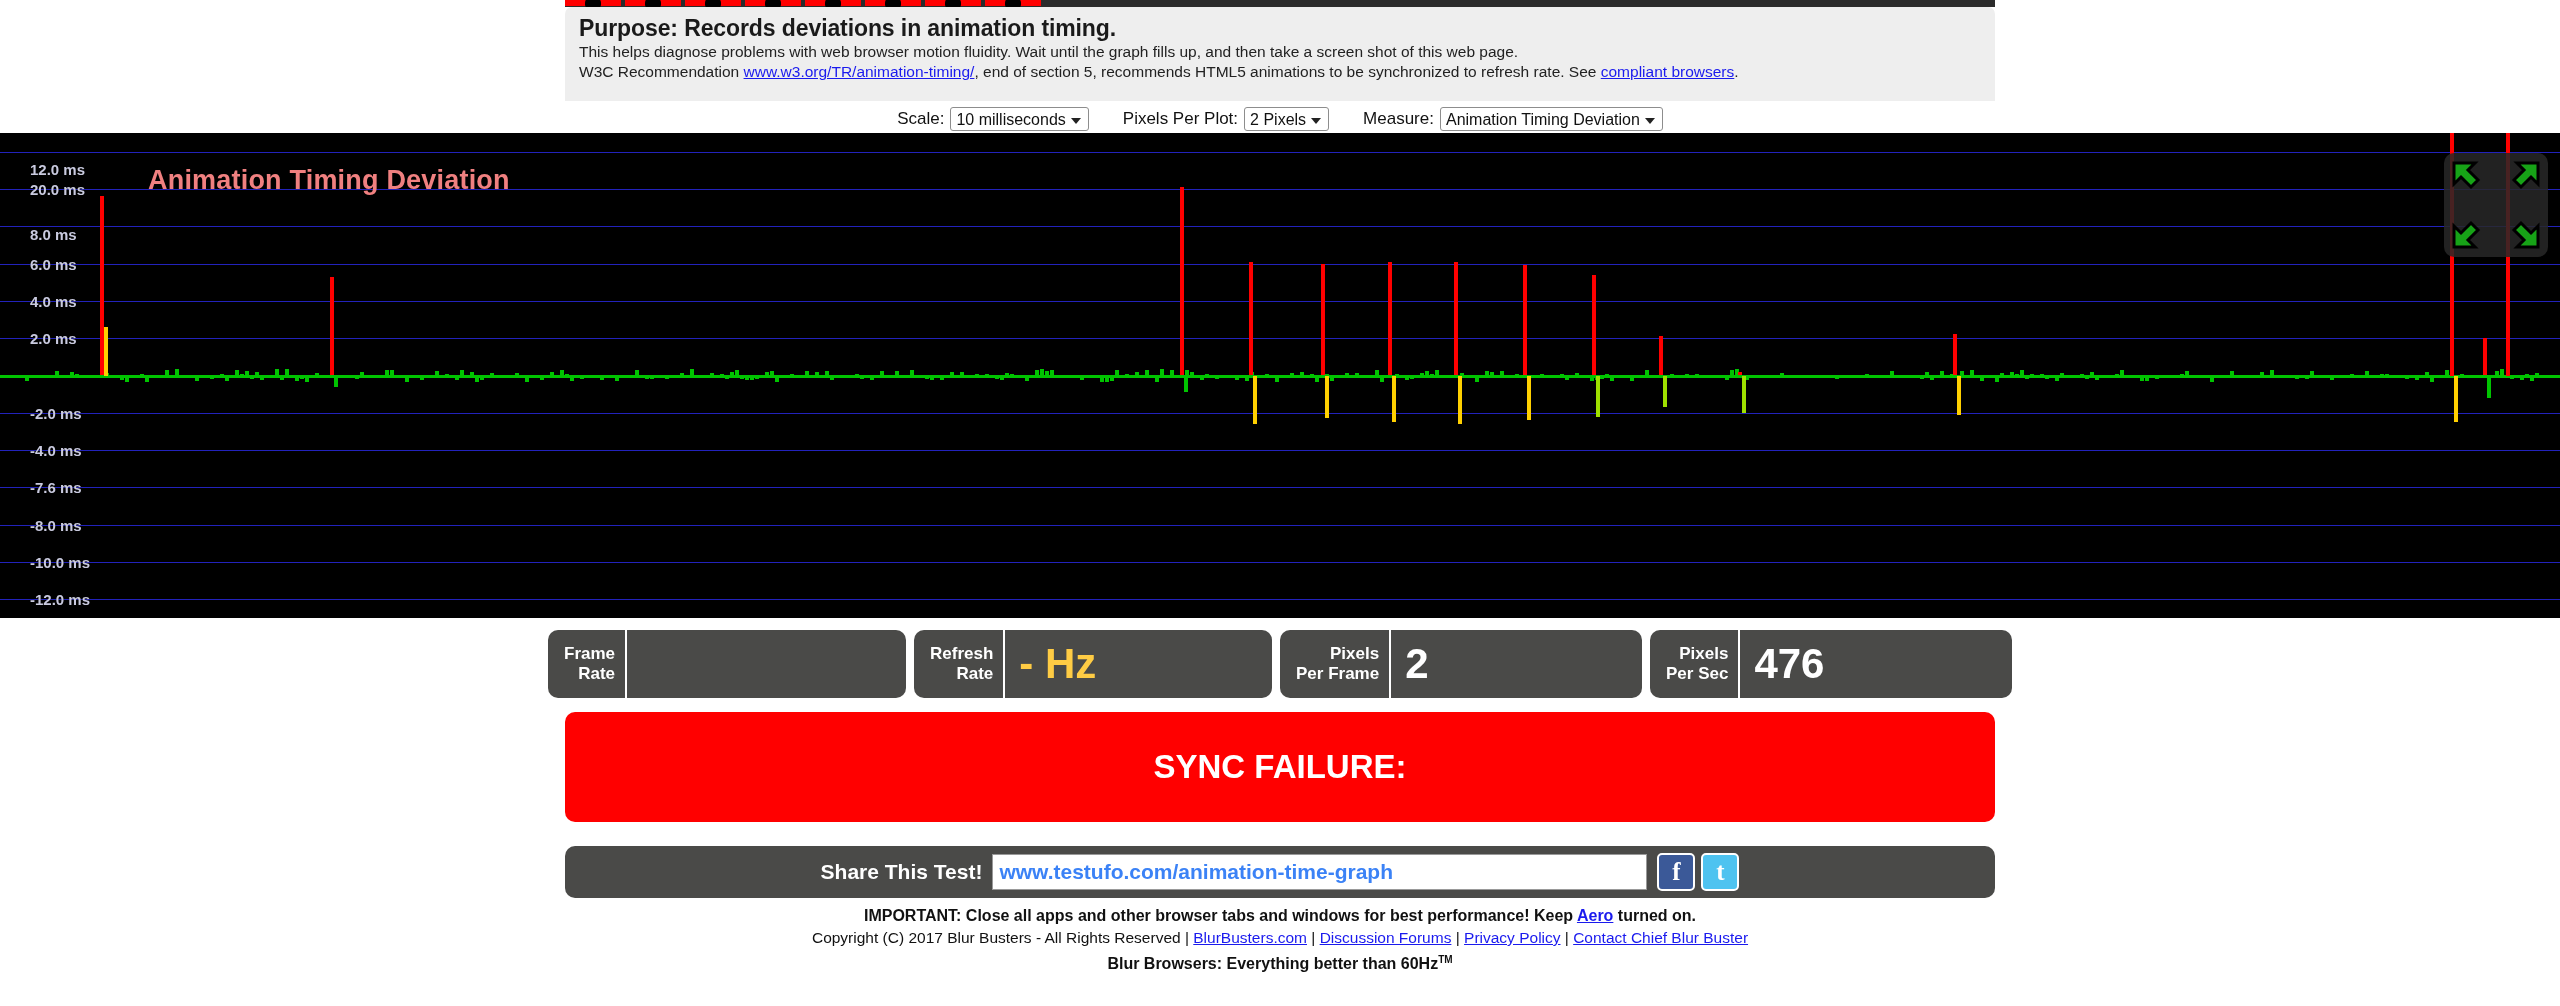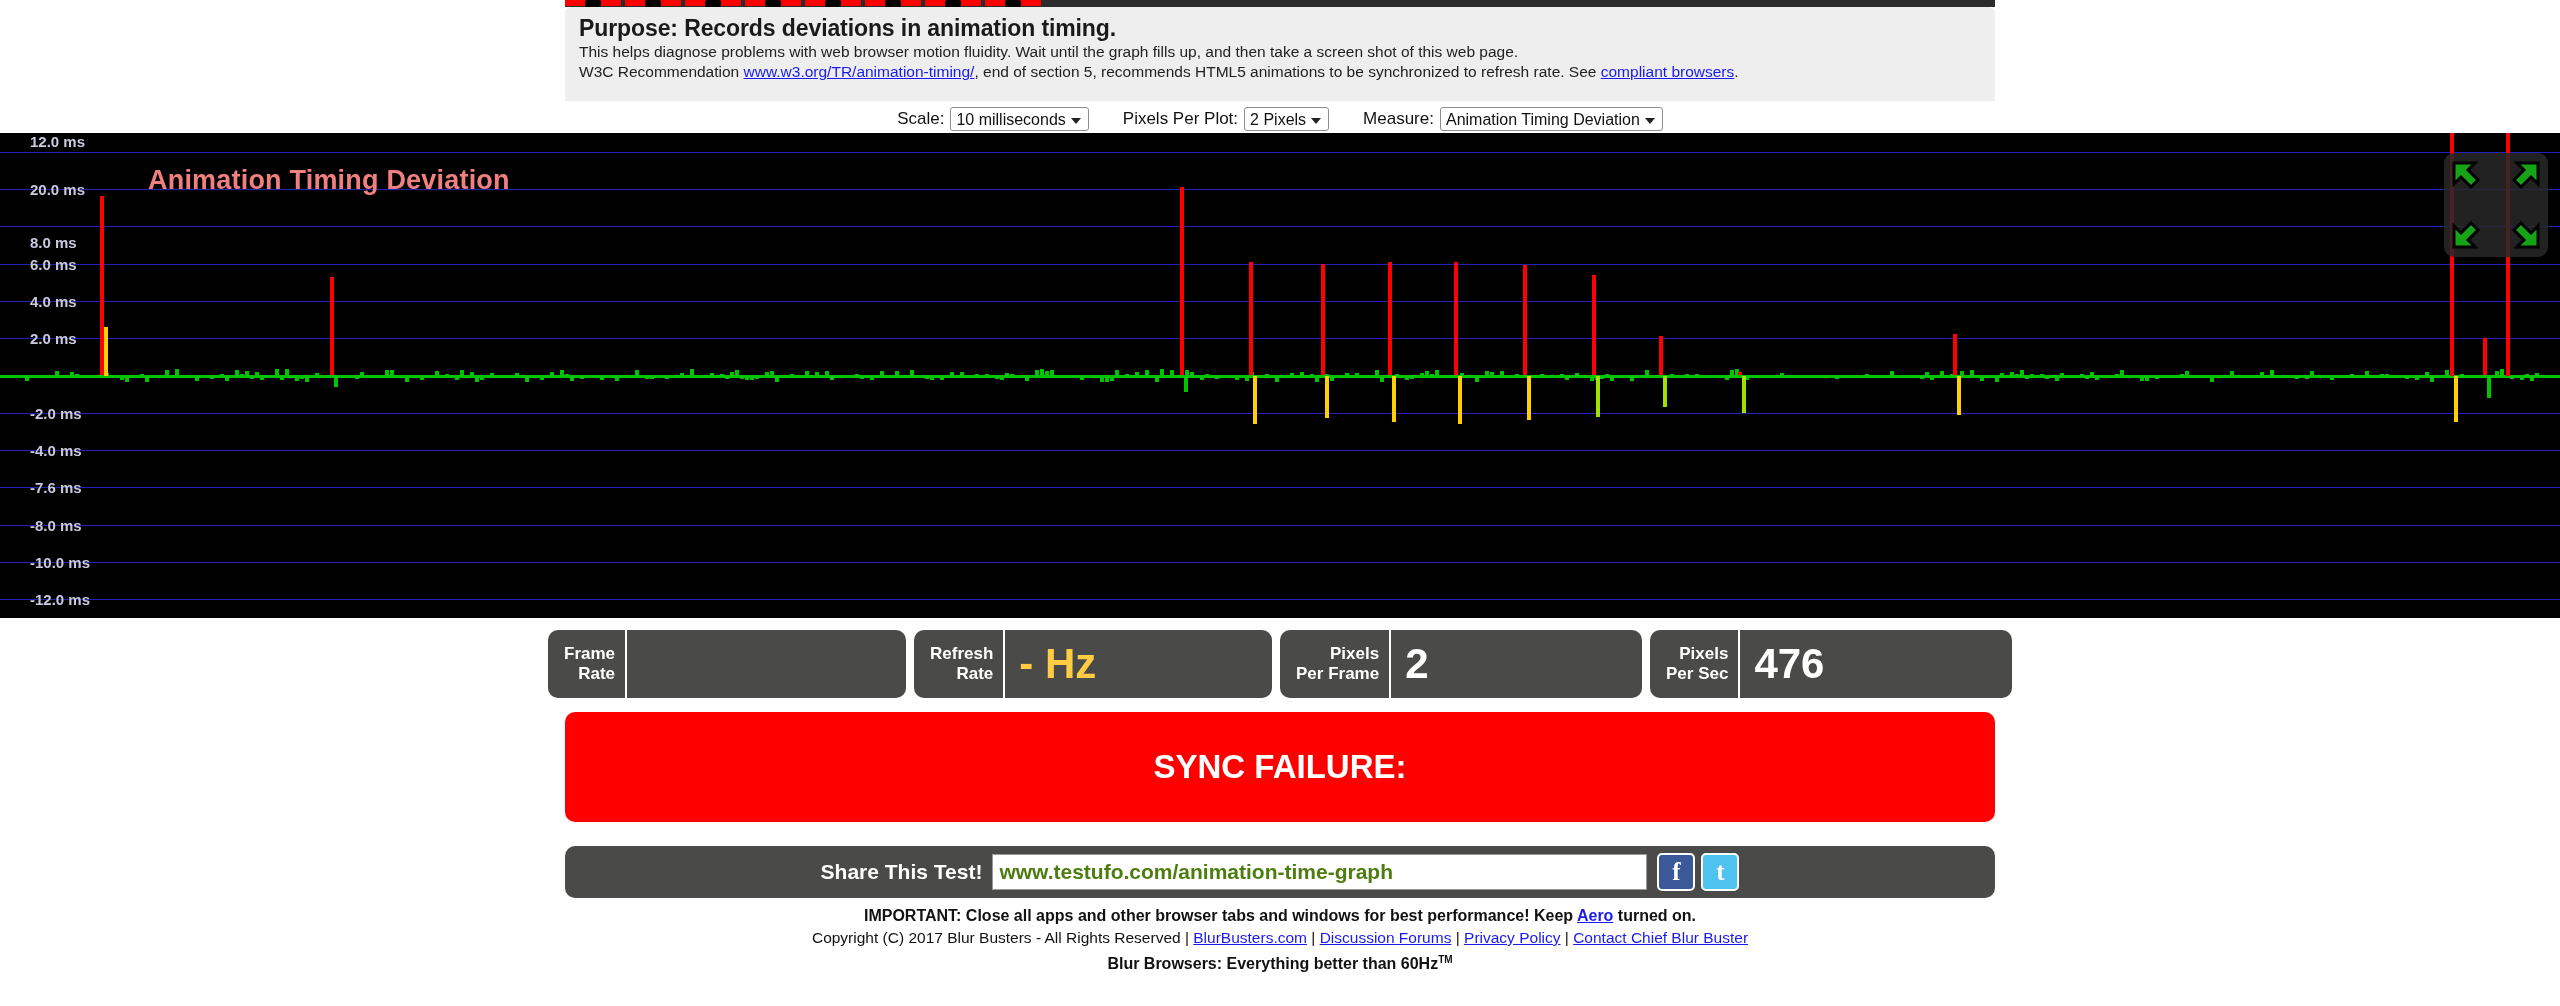--- a/index.html
+++ b/index.html
@@ -153,21 +153,21 @@
     display: flex; align-items: center; gap: 10px;
     padding: 0 14px;
   }
   #share-label {
     margin-left: auto;
     color: #fff; font-size: 21px; font-weight: bold; white-space: nowrap;
   }
   #share-input {
     width: 655px; height: 36px;
     background: #ffffff; border: 1px solid #999;
-    color: #4d7c0f; font-size: 21px; font-weight: bold;
+    color: #3b82f6; font-size: 21px; font-weight: bold;
     font-family: "Liberation Sans", sans-serif;
     padding: 0 6px;
   }
   .social {
     width: 38px; height: 38px; border-radius: 5px;
     display: flex; align-items: center; justify-content: center;
     color: #fff; font-weight: bold; font-size: 25px;
     font-family: "Liberation Serif", serif;
     border: 2px solid #ffffff;
   }
@@ -237,23 +237,23 @@
       <div class="gridline" style="top: 167.885px; background: rgb(34, 34, 187);"></div>
       <div class="gridline" style="top: 205.192px; background: rgb(34, 34, 187);"></div>
       <div class="gridline" style="top: 279.808px; background: rgb(34, 34, 187);"></div>
       <div class="gridline" style="top: 317.115px; background: rgb(34, 34, 187);"></div>
       <div class="gridline" style="top: 354.423px; background: rgb(34, 34, 187);"></div>
       <div class="gridline" style="top: 391.731px; background: rgb(34, 34, 187);"></div>
       <div class="gridline" style="top: 429.038px; background: rgb(34, 34, 187);"></div>
       <div class="gridline" style="top: 466.346px; background: rgb(34, 34, 187);"></div>
     </div>
   <div id="ylabel-layer">
-      <div class="ylabel" style="top: 8px;">12.0 ms</div>
+      <div class="ylabel" style="top: 36px;">12.0 ms</div>
       <div class="ylabel" style="top: 55.9615px;">20.0 ms</div>
-      <div class="ylabel" style="top: 109px;">8.0 ms</div>
+      <div class="ylabel" style="top: 101px;">8.0 ms</div>
       <div class="ylabel" style="top: 130.577px;">6.0 ms</div>
       <div class="ylabel" style="top: 167.885px;">4.0 ms</div>
       <div class="ylabel" style="top: 205.192px;">2.0 ms</div>
       <div class="ylabel" style="top: 279.808px;">-2.0 ms</div>
       <div class="ylabel" style="top: 317.115px;">-4.0 ms</div>
       <div class="ylabel" style="top: 354.423px;">-7.6 ms</div>
       <div class="ylabel" style="top: 391.731px;">-8.0 ms</div>
       <div class="ylabel" style="top: 429.038px;">-10.0 ms</div>
       <div class="ylabel" style="top: 466.346px;">-12.0 ms</div>
     </div>

